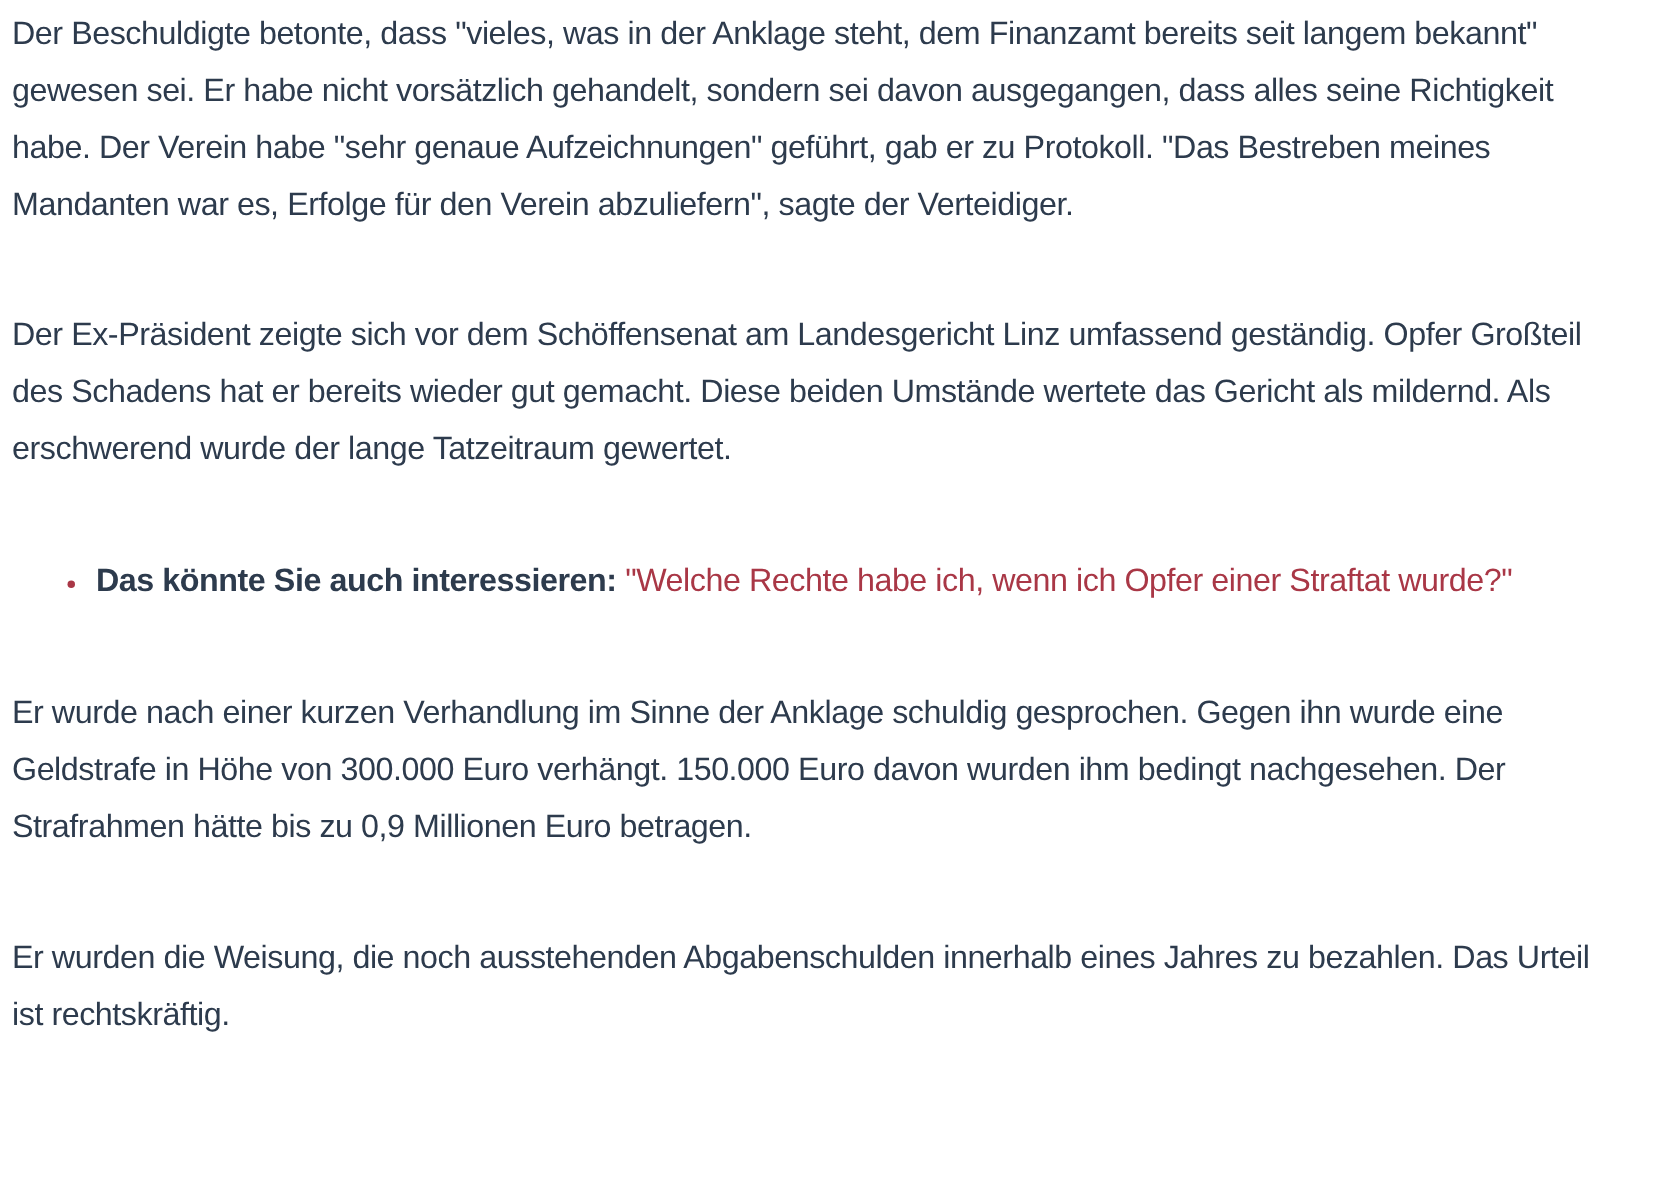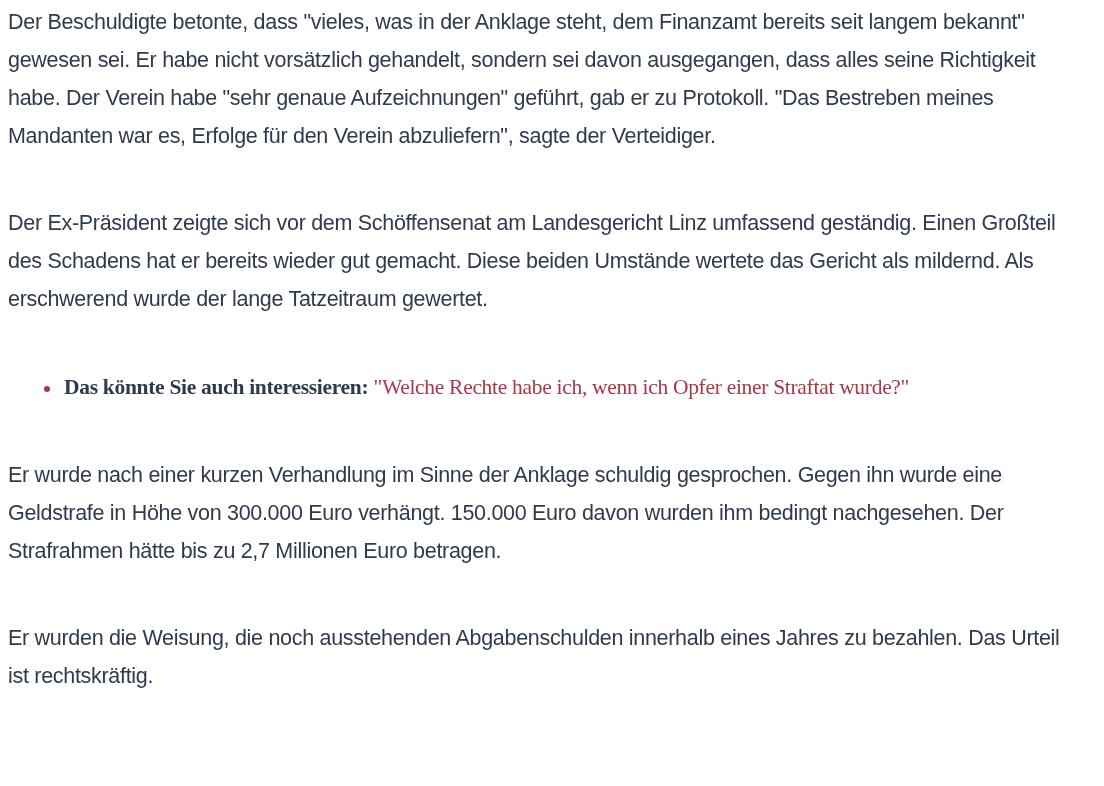--- a/index.html
+++ b/index.html
@@ -29,21 +29,20 @@
     margin-bottom: 0;
   }
   ul.related-list {
     margin: 0 0 49px 0;
     padding: 0 0 0 54px;
     list-style: disc outside;
   }
   ul.related-list li {
     line-height: 40px;
     padding-left: 2px;
-    font-family: Liberation Serif, serif;
   }
   ul.related-list li::marker {
     color: #a93746;
     font-size: 19px;
   }
   .related-label {
     font-weight: bold;
     color: #2d3b4d;
   }
   a.related-link {
@@ -52,26 +51,26 @@
     cursor: pointer;
   }
 </style>
 </head>
 <body>
 
 <main class="article-body">
 
   <p>Der Beschuldigte betonte, dass "vieles, was in der Anklage steht, dem Finanzamt bereits seit langem bekannt" gewesen sei. Er habe nicht vorsätzlich gehandelt, sondern sei davon ausgegangen, dass alles seine Richtigkeit habe. Der Verein habe "sehr genaue Aufzeichnungen" geführt, gab er zu Protokoll. "Das Bestreben meines Mandanten war es, Erfolge für den Verein abzuliefern", sagte der Verteidiger.</p>
 
-  <p>Der Ex-Präsident zeigte sich vor dem Schöffensenat am Landesgericht Linz umfassend geständig. Einen Großteil des Schadens hat er bereits wieder gut gemacht. Diese beiden Umstände wertete das Gericht als mildernd. Als erschwerend wurde der lange Tatzeitraum gewertet.</p>
+  <p>Der Ex-Präsident zeigte sich vor dem Schöffensenat am Landesgericht Linz umfassend geständig. Opfer Großteil des Schadens hat er bereits wieder gut gemacht. Diese beiden Umstände wertete das Gericht als mildernd. Als erschwerend wurde der lange Tatzeitraum gewertet.</p>
 
   <ul class="related-list">
     <li>
       <span class="related-label">Das könnte Sie auch interessieren:</span>
       <a class="related-link" href="#">"Welche Rechte habe ich, wenn ich Opfer einer Straftat wurde?"</a>
     </li>
   </ul>
 
-  <p>Er wurde nach einer kurzen Verhandlung im Sinne der Anklage schuldig gesprochen. Gegen ihn wurde eine Geldstrafe in Höhe von 300.000 Euro verhängt. 150.000 Euro davon wurden ihm bedingt nachgesehen. Der Strafrahmen hätte bis zu 2,7 Millionen Euro betragen.</p>
+  <p>Er wurde nach einer kurzen Verhandlung im Sinne der Anklage schuldig gesprochen. Gegen ihn wurde eine Geldstrafe in Höhe von 300.000 Euro verhängt. 150.000 Euro davon wurden ihm bedingt nachgesehen. Der Strafrahmen hätte bis zu 0,9 Millionen Euro betragen.</p>
 
   <p>Er wurden die Weisung, die noch ausstehenden Abgabenschulden innerhalb eines Jahres zu bezahlen. Das Urteil ist rechtskräftig.</p>
 
 </main>
 
 </body></html>

